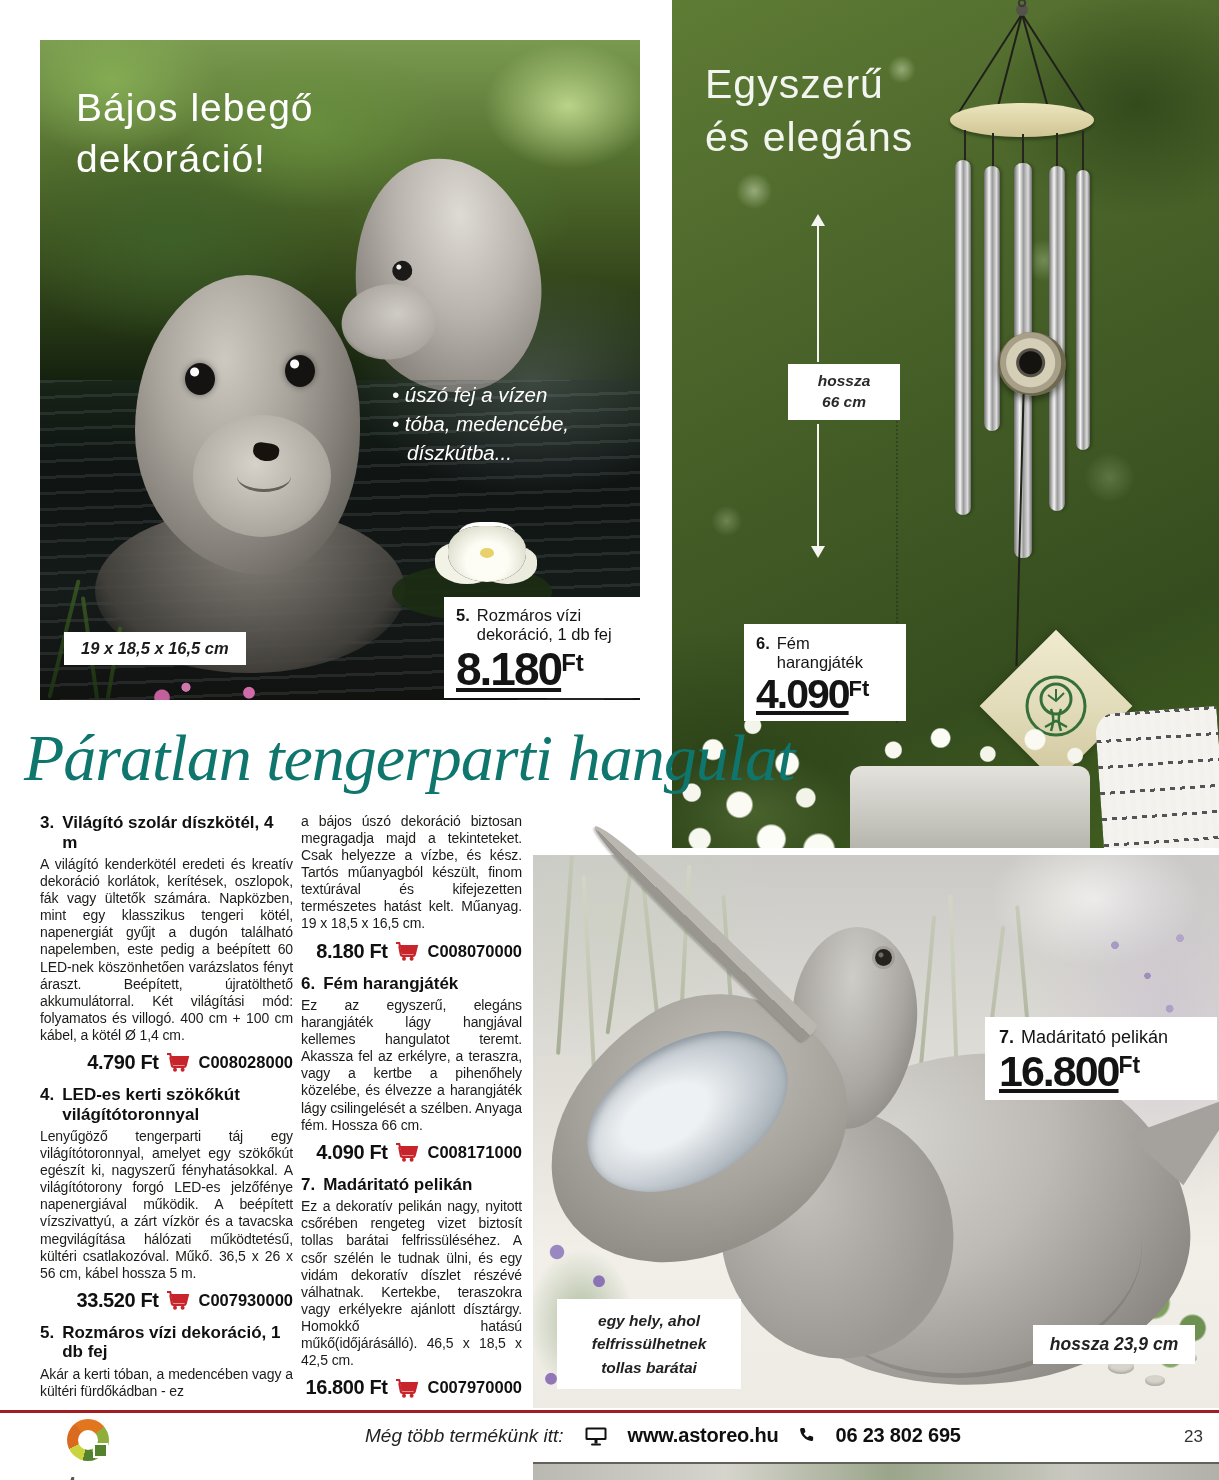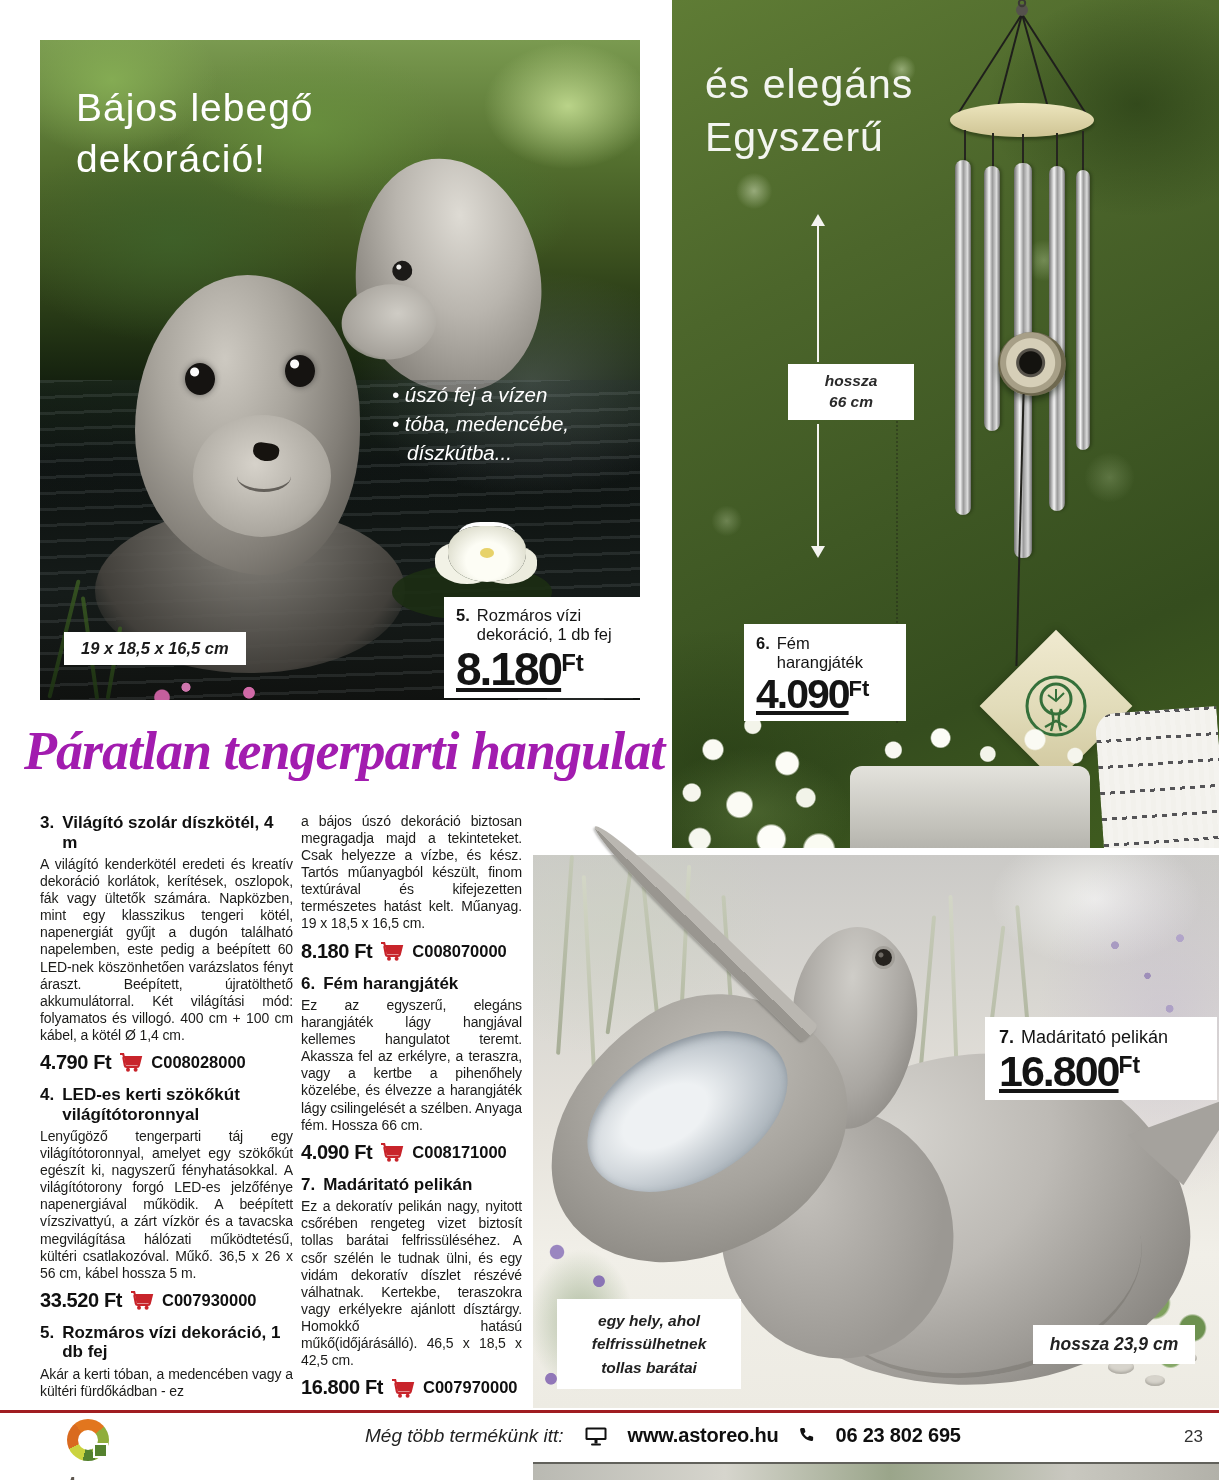--- a/index.html
+++ b/index.html
@@ -90,21 +90,21 @@
     box-shadow:0 4px 6px rgba(10,20,5,.5);}
   .c-cord{position:absolute;left:347px;top:394px;width:2px;height:272px;background:#21211c;transform:rotate(1.5deg);}
   .c-sail{position:absolute;left:330px;top:652px;width:108px;height:108px;transform:rotate(45deg);
     background:linear-gradient(135deg,#f0ead0 0%,#e2dcba 50%,#cfc69c 100%);box-shadow:0 0 8px rgba(20,30,10,.4);}
   .c-tree{position:absolute;left:19px;top:19px;width:70px;height:70px;transform:rotate(-45deg);}
   .m-line{position:absolute;left:145px;width:2px;background:#f4f4f0;}
   .m-arrow{position:absolute;width:0;height:0;border:7px solid transparent;}
   .m-up{left:139px;top:214px;border-bottom:12px solid #f4f4f0;border-top:none;}
   .m-down{left:139px;top:546px;border-top:12px solid #f4f4f0;border-bottom:none;}
   .m-label{left:116px;top:364px;width:94px;font-style:italic;font-weight:700;font-size:15.5px;
-    text-align:center;padding:7px 16px;line-height:1.35;color:#2a2a2a;}
+    text-align:center;padding:7px 9px;line-height:1.35;color:#2a2a2a;}
   .fold-mark{position:absolute;left:224px;top:388px;height:335px;border-left:2px dotted rgba(25,25,20,.35);}
   .rp-price{left:72px;top:624px;width:146px;padding:10px 4px 6px 12px;}
   .rp-price .pb-head{font-size:16.5px;width:120px;}
   .rp-price .pb-price{font-size:41px;}
   .rp-price .ft{font-size:22px;transform:translateY(-12px);}
   .rp-flowers{position:absolute;left:-12px;top:698px;width:265px;height:172px;background:
     radial-gradient(circle 16px at 20% 30%, #fafaf3 0 60%, transparent 70%),
     radial-gradient(circle 13px at 35% 16%, #f3f4ea 0 60%, transparent 70%),
     radial-gradient(circle 18px at 48% 38%, #fcfcf6 0 60%, transparent 70%),
     radial-gradient(circle 14px at 12% 55%, #f6f6ee 0 60%, transparent 70%),
@@ -122,29 +122,29 @@
   .rp-planter{position:absolute;left:178px;top:766px;width:240px;height:102px;border-radius:12px 12px 0 0;
     background:linear-gradient(180deg,#e3e2dc,#c2c1ba 60%,#a9a8a1);}
   .rp-planter-fl{position:absolute;left:186px;top:706px;width:236px;height:80px;background:
     radial-gradient(circle 13px at 15% 55%, #f8f8f1 0 60%, transparent 70%),
     radial-gradient(circle 15px at 35% 40%, #fcfcf6 0 60%, transparent 70%),
     radial-gradient(circle 12px at 55% 60%, #f3f4ea 0 60%, transparent 70%),
     radial-gradient(circle 16px at 75% 42%, #fafaf3 0 60%, transparent 70%),
     radial-gradient(circle 12px at 92% 62%, #f5f5ed 0 60%, transparent 70%);}
   
   .script-heading{position:absolute;left:24px;top:720px;width:625px;
-    font-family:"Liberation Serif",serif;font-style:italic;font-weight:700;
-    font-size:54px;color:#a21caf;letter-spacing:-1px;white-space:nowrap;}
+    font-family:"Liberation Serif",serif;font-style:italic;font-weight:400;
+    font-size:66px;color:#0f766e;letter-spacing:-1px;white-space:nowrap;}
   
   .col{position:absolute;top:813px;}
   .col1{left:40px;width:253px;} .col2{left:301px;width:221px;}
   .prod{margin-bottom:11px;}
   .prod-head{display:flex;gap:8px;font-weight:700;font-size:17px;line-height:1.15;color:#101010;margin-bottom:4px;}
   .prod-body{font-size:14px;line-height:1.22;text-align:justify;color:#1b1b19;letter-spacing:-0.1px;}
-  .buyline{display:flex;align-items:center;gap:8px;margin-top:7px;font-weight:700;color:#101010;}
+  .buyline{display:flex;align-items:center;gap:8px;margin-top:7px;font-weight:700;color:#101010;justify-content:flex-end;}
   .buy-price{font-size:20px;letter-spacing:-0.4px;}
   .buy-code{font-size:16.5px;}
   .cart{width:24px;height:20px;flex:0 0 auto;}
   
   .photo-pelican{position:absolute;left:533px;top:848px;width:686px;height:560px;border-top:7px solid #fff;box-sizing:border-box;}
   .pp-clip{position:absolute;inset:0;overflow:hidden;background:#e8e6df;}
   .pp-bg{position:absolute;inset:0;background:
     radial-gradient(ellipse 180px 260px at 92% 30%, rgba(187,175,205,.35), transparent 70%),
     radial-gradient(ellipse 140px 90px at 82% 8%, rgba(242,242,240,.9), transparent 75%),
     radial-gradient(ellipse 220px 180px at 12% 12%, rgba(205,210,195,.6), transparent 75%),
@@ -259,22 +259,22 @@
         <span class="pb-num">5.</span>
         <span class="pb-name">Rozmáros vízi dekoráció, 1 db fej</span>
       </div>
       <div class="pb-price"><span>8.180</span><span class="ft">Ft</span></div>
     </div>
   </div>
 
   <div class="photo-right">
     <div class="rp-bg"></div>
     <div class="rp-head">
+      <div>Egyszerű</div>
       <div>és elegáns</div>
-      <div>Egyszerű</div>
     </div>
     <svg class="abs" style="left:260px;top:0;" width="180" height="140">
       <line x1="90" y1="14" x2="22" y2="120" stroke="#1f1f1c" stroke-width="2"></line>
       <line x1="90" y1="14" x2="158" y2="120" stroke="#1f1f1c" stroke-width="2"></line>
       <line x1="90" y1="14" x2="62" y2="122" stroke="#1f1f1c" stroke-width="2"></line>
       <line x1="90" y1="14" x2="120" y2="122" stroke="#1f1f1c" stroke-width="2"></line>
       <circle cx="90" cy="10" r="6" fill="#55524c"></circle>
       <circle cx="90" cy="3" r="3.2" fill="none" stroke="#3a3834" stroke-width="2"></circle>
     </svg>
     <div class="c-ring"></div>

